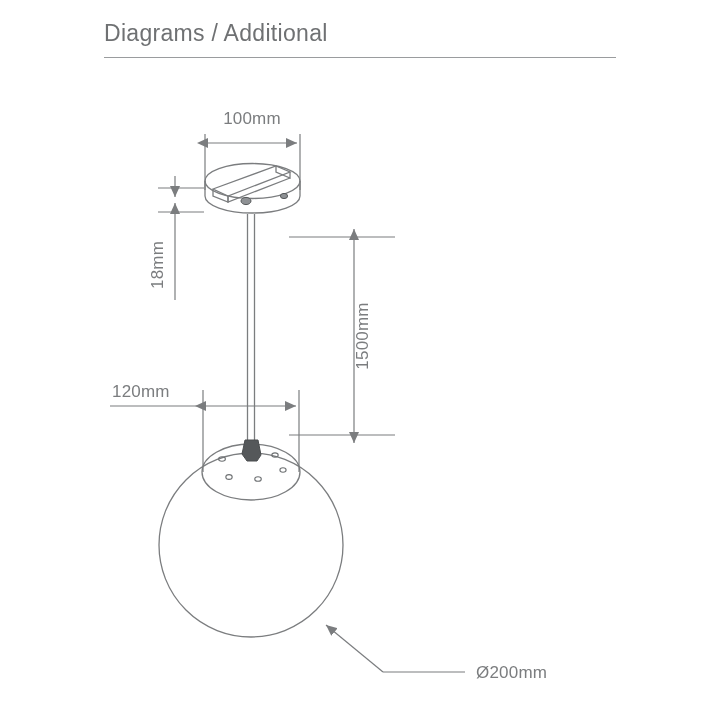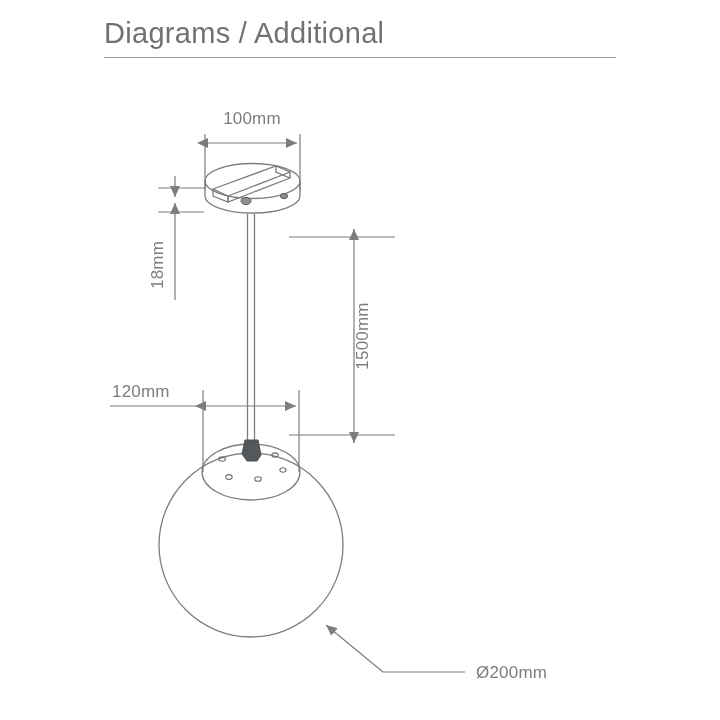--- a/index.html
+++ b/index.html
@@ -20,21 +20,21 @@
     height: 720px;
     background: #ffffff;
   }
   .header {
     position: absolute;
     left: 104px;
     top: 18px;
     width: 512px;
   }
   .header-title {
-    font-size: 29px;
+    font-size: 23px;
     font-weight: 400;
     color: #6f7173;
     letter-spacing: 0.3px;
     line-height: 30px;
     white-space: nowrap;
   }
   .header-rule {
     position: absolute;
     left: 104px;
     top: 57px;

